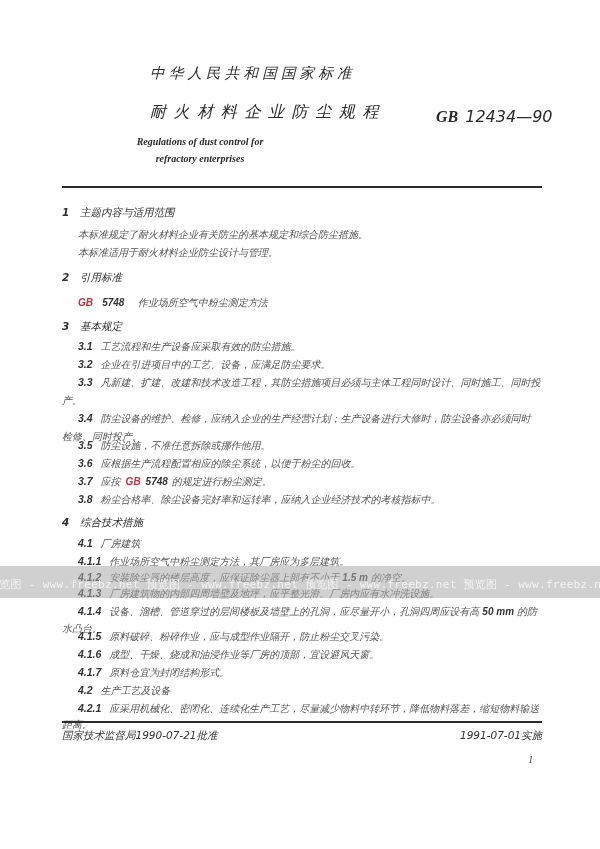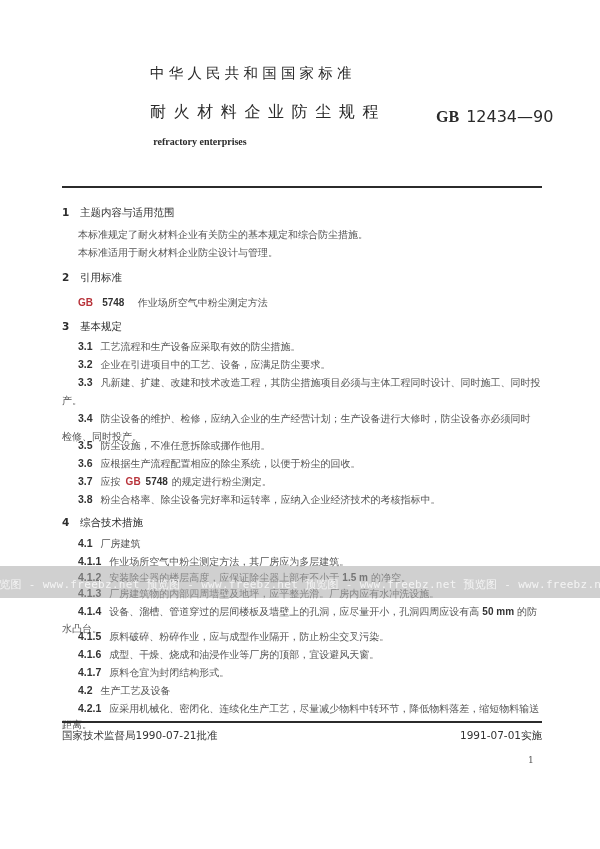--- a/index.html
+++ b/index.html
@@ -1,18 +1,18 @@
 <!DOCTYPE html>
 <html><head>
 <meta charset="utf-8">
 <style>
   * { margin: 0; padding: 0; box-sizing: border-box; }
   html, body { width: 600px; height: 849px; background: #ffffff; overflow: hidden; }
   body { position: relative; font-family: "DejaVu Serif", "Liberation Serif", serif; color: #3a3a3a; }
-  .abs { position: absolute; white-space: nowrap; }
+  .abs { position: absolute; white-space: nowrap; font-style: italic; }
   .sans { font-family: "DejaVu Sans", "Liberation Sans", sans-serif; }
   .serif { font-family: "DejaVu Serif", "Liberation Serif", serif; }
 
   .national { left: 150px; top: 64px; font-size: 14.5px; letter-spacing: 4.2px; color: #2a2a2a; }
   .title-cn { left: 150px; top: 102px; font-size: 16px; letter-spacing: 7.6px; color: #2a2a2a; }
   .std-code { left: 436px; top: 107px; font-size: 16px; color: #2a2a2a; }
   .std-code .gb { font-family: "Liberation Serif", serif; font-weight: bold; margin-right: 7px; }
   .title-en { left: 0; width: 400px; top: 133px; font-size: 10px; font-weight: bold; text-align: center; color: #2a2a2a; line-height: 17px; font-family: "Liberation Serif", serif; }
 
   .rule { position: absolute; left: 62px; width: 480px; height: 2px; background: #2b2b2b; }
@@ -35,20 +35,21 @@
 </style>
 </head>
 <body>
 
 <div class="abs national serif">中华人民共和国国家标准</div>
 <div class="abs title-cn serif">耐火材料企业防尘规程</div>
 <div class="abs std-code">
   <span class="gb">GB</span><span class="sans">12434—90</span>
 </div>
 <div class="abs title-en">
+  <div>Regulations of dust control for</div>
   <div>refractory enterprises</div>
 </div>
 
 <div class="rule" style="top:186px;"></div>
 
 <div class="abs sec-head" style="top:206px;">
   <span class="num">1</span><span>主题内容与适用范围</span>
 </div>
 <div class="abs para" style="top:228px;">本标准规定了耐火材料企业有关防尘的基本规定和综合防尘措施。</div>
 <div class="abs para" style="top:246px;">本标准适用于耐火材料企业防尘设计与管理。</div>

